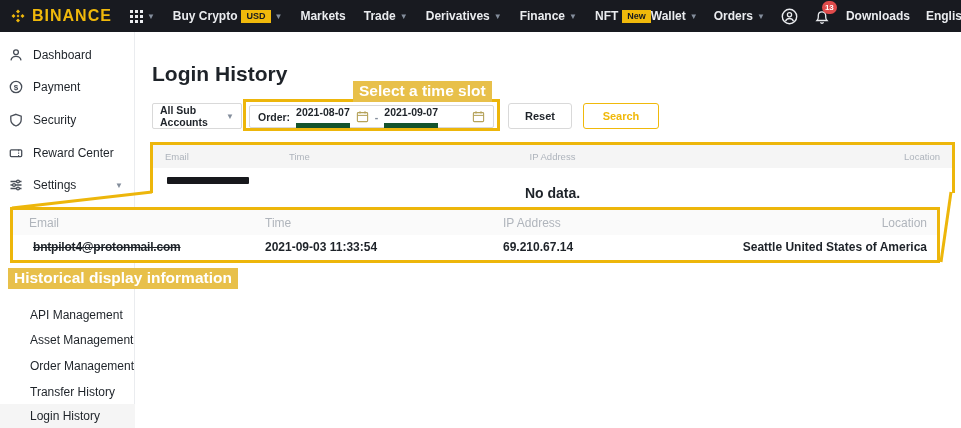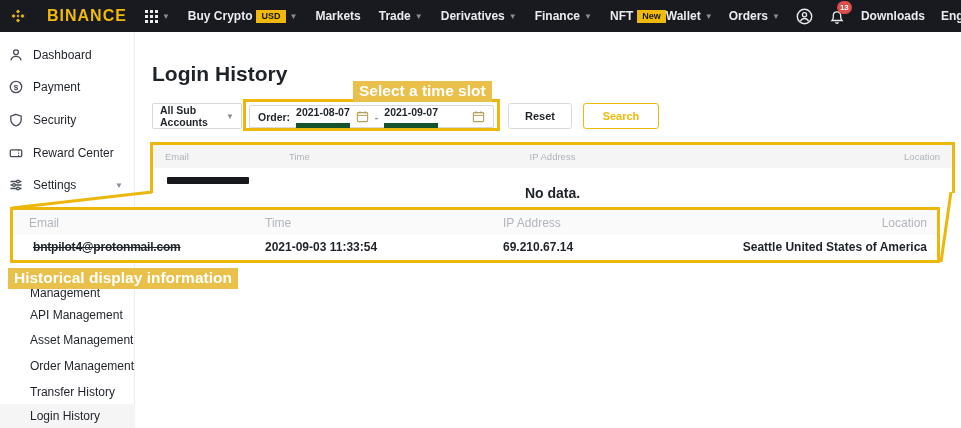--- a/index.html
+++ b/index.html
@@ -11,21 +11,21 @@
     overflow:hidden;
     color:#1e2329;
   }
   
   .navbar {
     position:absolute; left:0; top:0; width:961px; height:32px;
     background:#181a20; display:flex; align-items:center;
     color:#eaecef; font-size:12px; font-weight:700;
   }
   .nav-left { display:flex; align-items:center; gap:18px; padding-left:10px; }
-  .brand { display:flex; align-items:center; gap:21px; }
+  .brand { display:flex; align-items:center; gap:6px; }
   .brand-name { color:#f0b90b; font-size:16px; font-weight:800; letter-spacing:1px; }
   .nav-item { display:flex; align-items:center; gap:4px; cursor:pointer; white-space:nowrap; }
   .caret { font-size:8px; color:#848e9c; }
   .pill {
     background:#f0b90b; color:#181a20; font-size:9px; font-weight:800;
     border-radius:0; padding:1px 5px; line-height:11px;
   }
   .nav-right { margin-left:auto; display:flex; align-items:center; gap:16px; padding-right:12px; }
   .icon-btn { position:relative; display:flex; align-items:center; }
   .badge {
@@ -253,23 +253,20 @@
       <svg width="14" height="14" viewBox="0 0 14 14" stroke="#474d57" stroke-width="1.3" fill="none">
           <path d="M1.5 3.5h11M1.5 7h11M1.5 10.5h11"></path>
           <circle cx="9" cy="3.5" r="1.4" fill="#fff"></circle>
           <circle cx="5" cy="7" r="1.4" fill="#fff"></circle>
           <circle cx="9" cy="10.5" r="1.4" fill="#fff"></circle>
         </svg>
     </span>
     <span>Settings</span>
     <span class="s-caret">▼</span>
   </div>
-  <div class="side-item side-sub" style="top:250px">
-    <span>Management</span>
-  </div>
   <div class="side-item side-sub" style="top:272px">
     <span>API Management</span>
   </div>
   <div class="side-item side-sub" style="top:297px">
     <span>Asset Management</span>
   </div>
   <div class="side-item side-sub" style="top:349px">
     <span>Transfer History</span>
   </div>
   <div class="side-item side-sub" style="top:323px">

